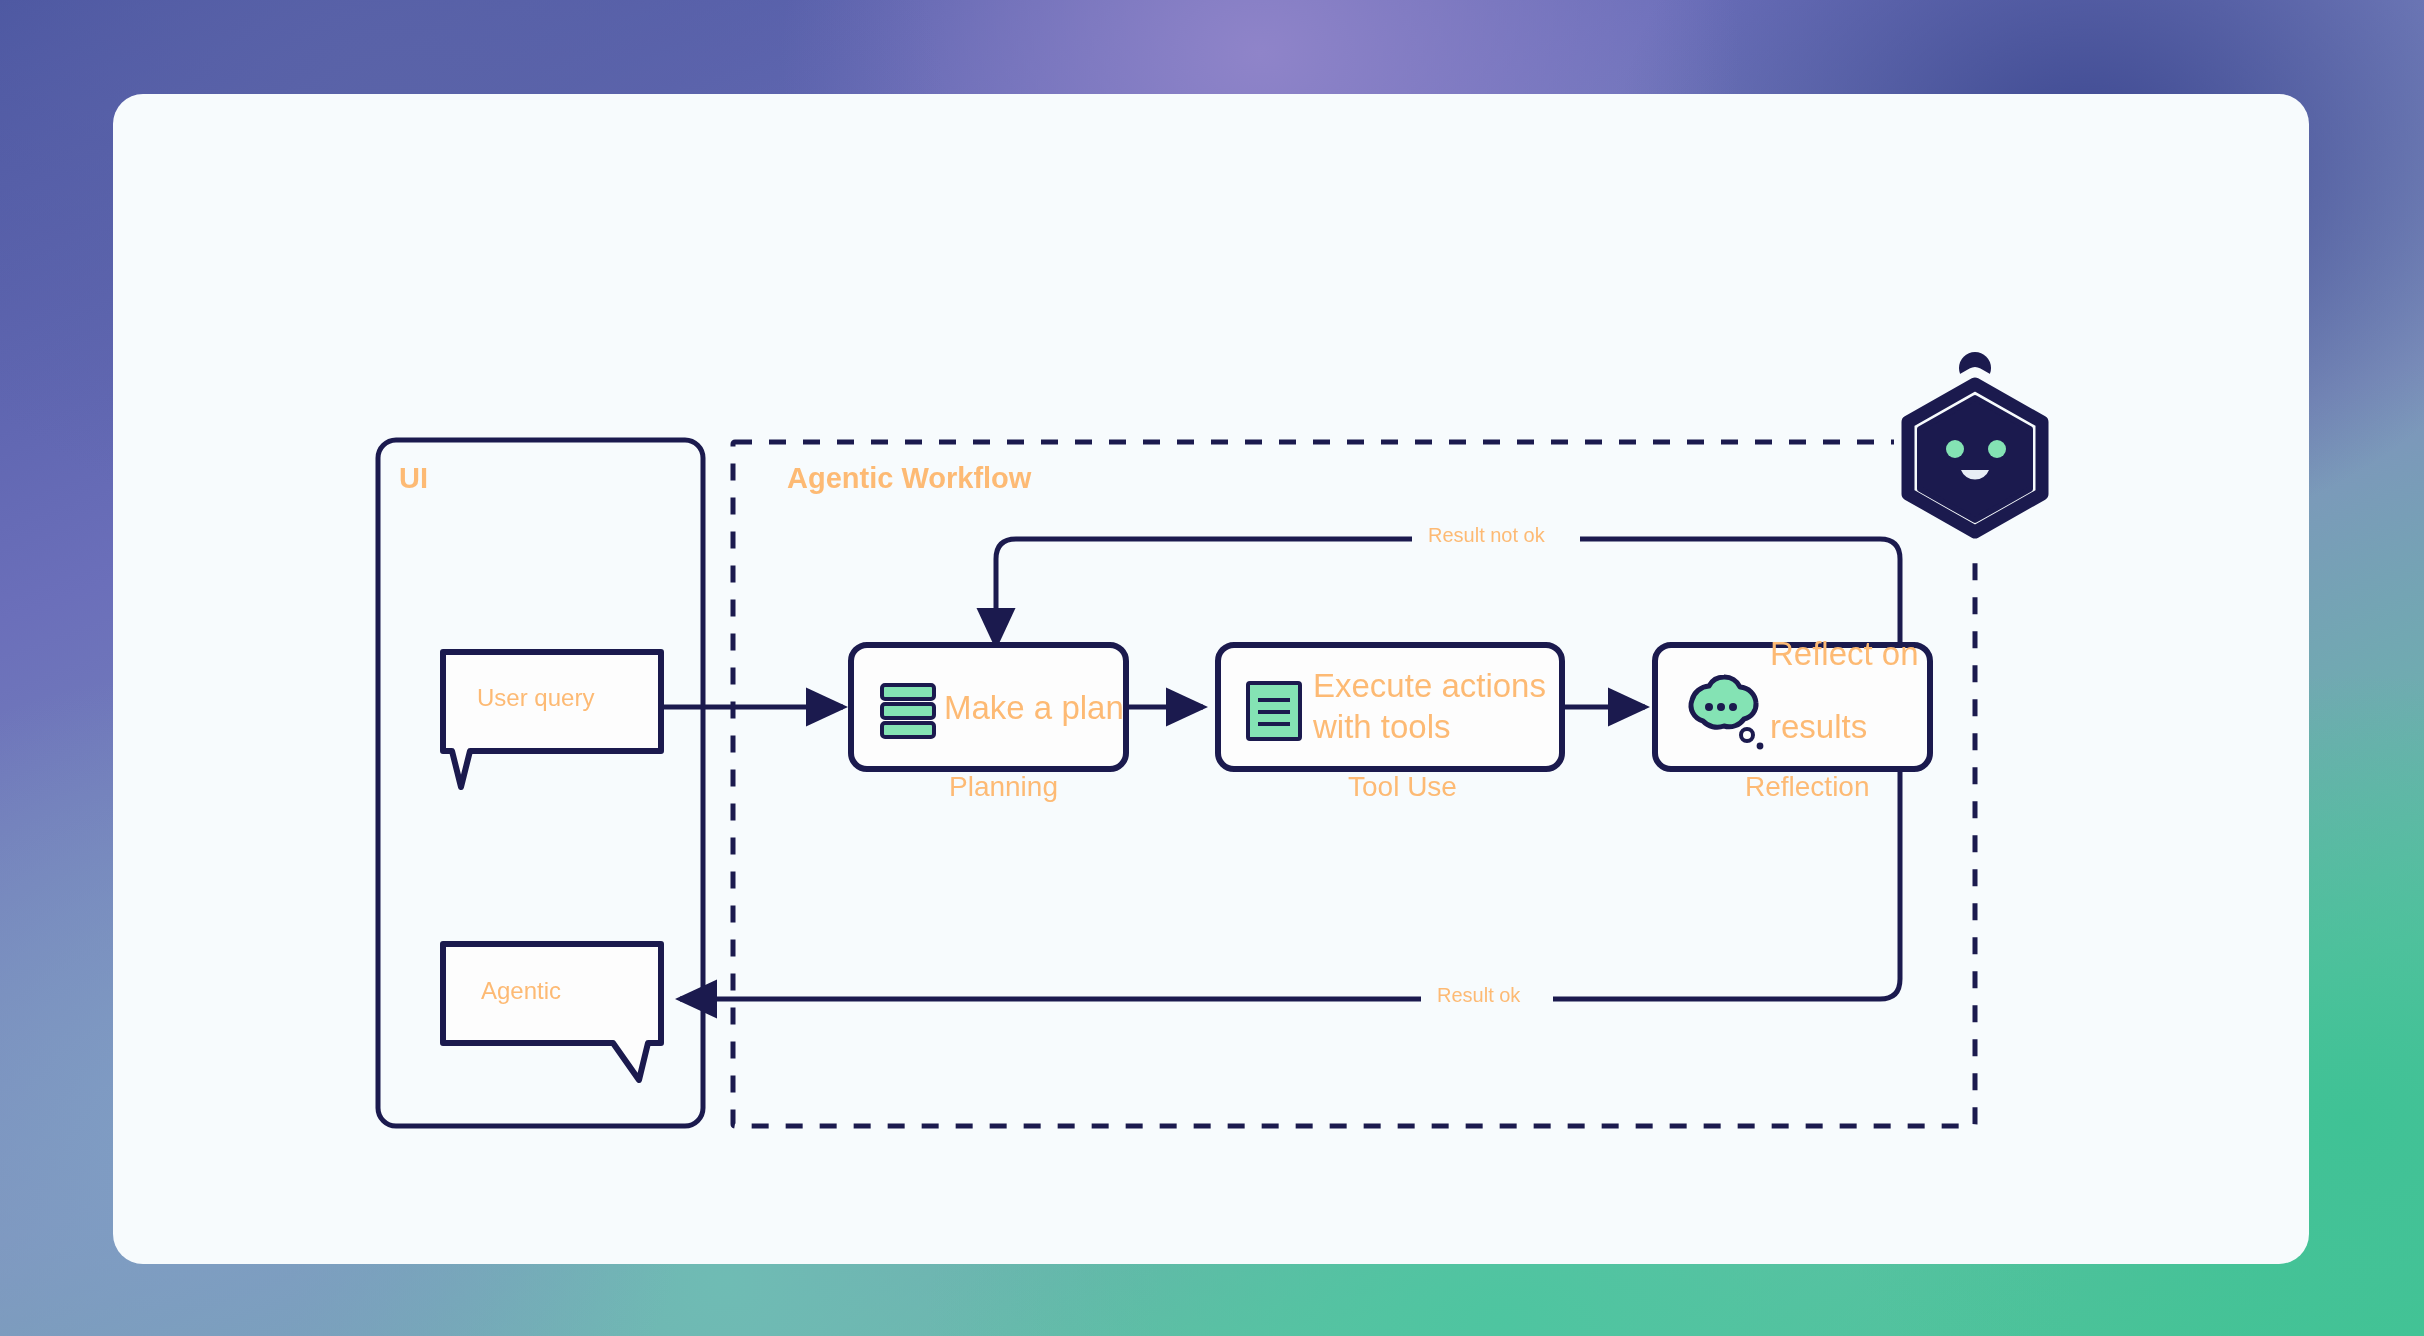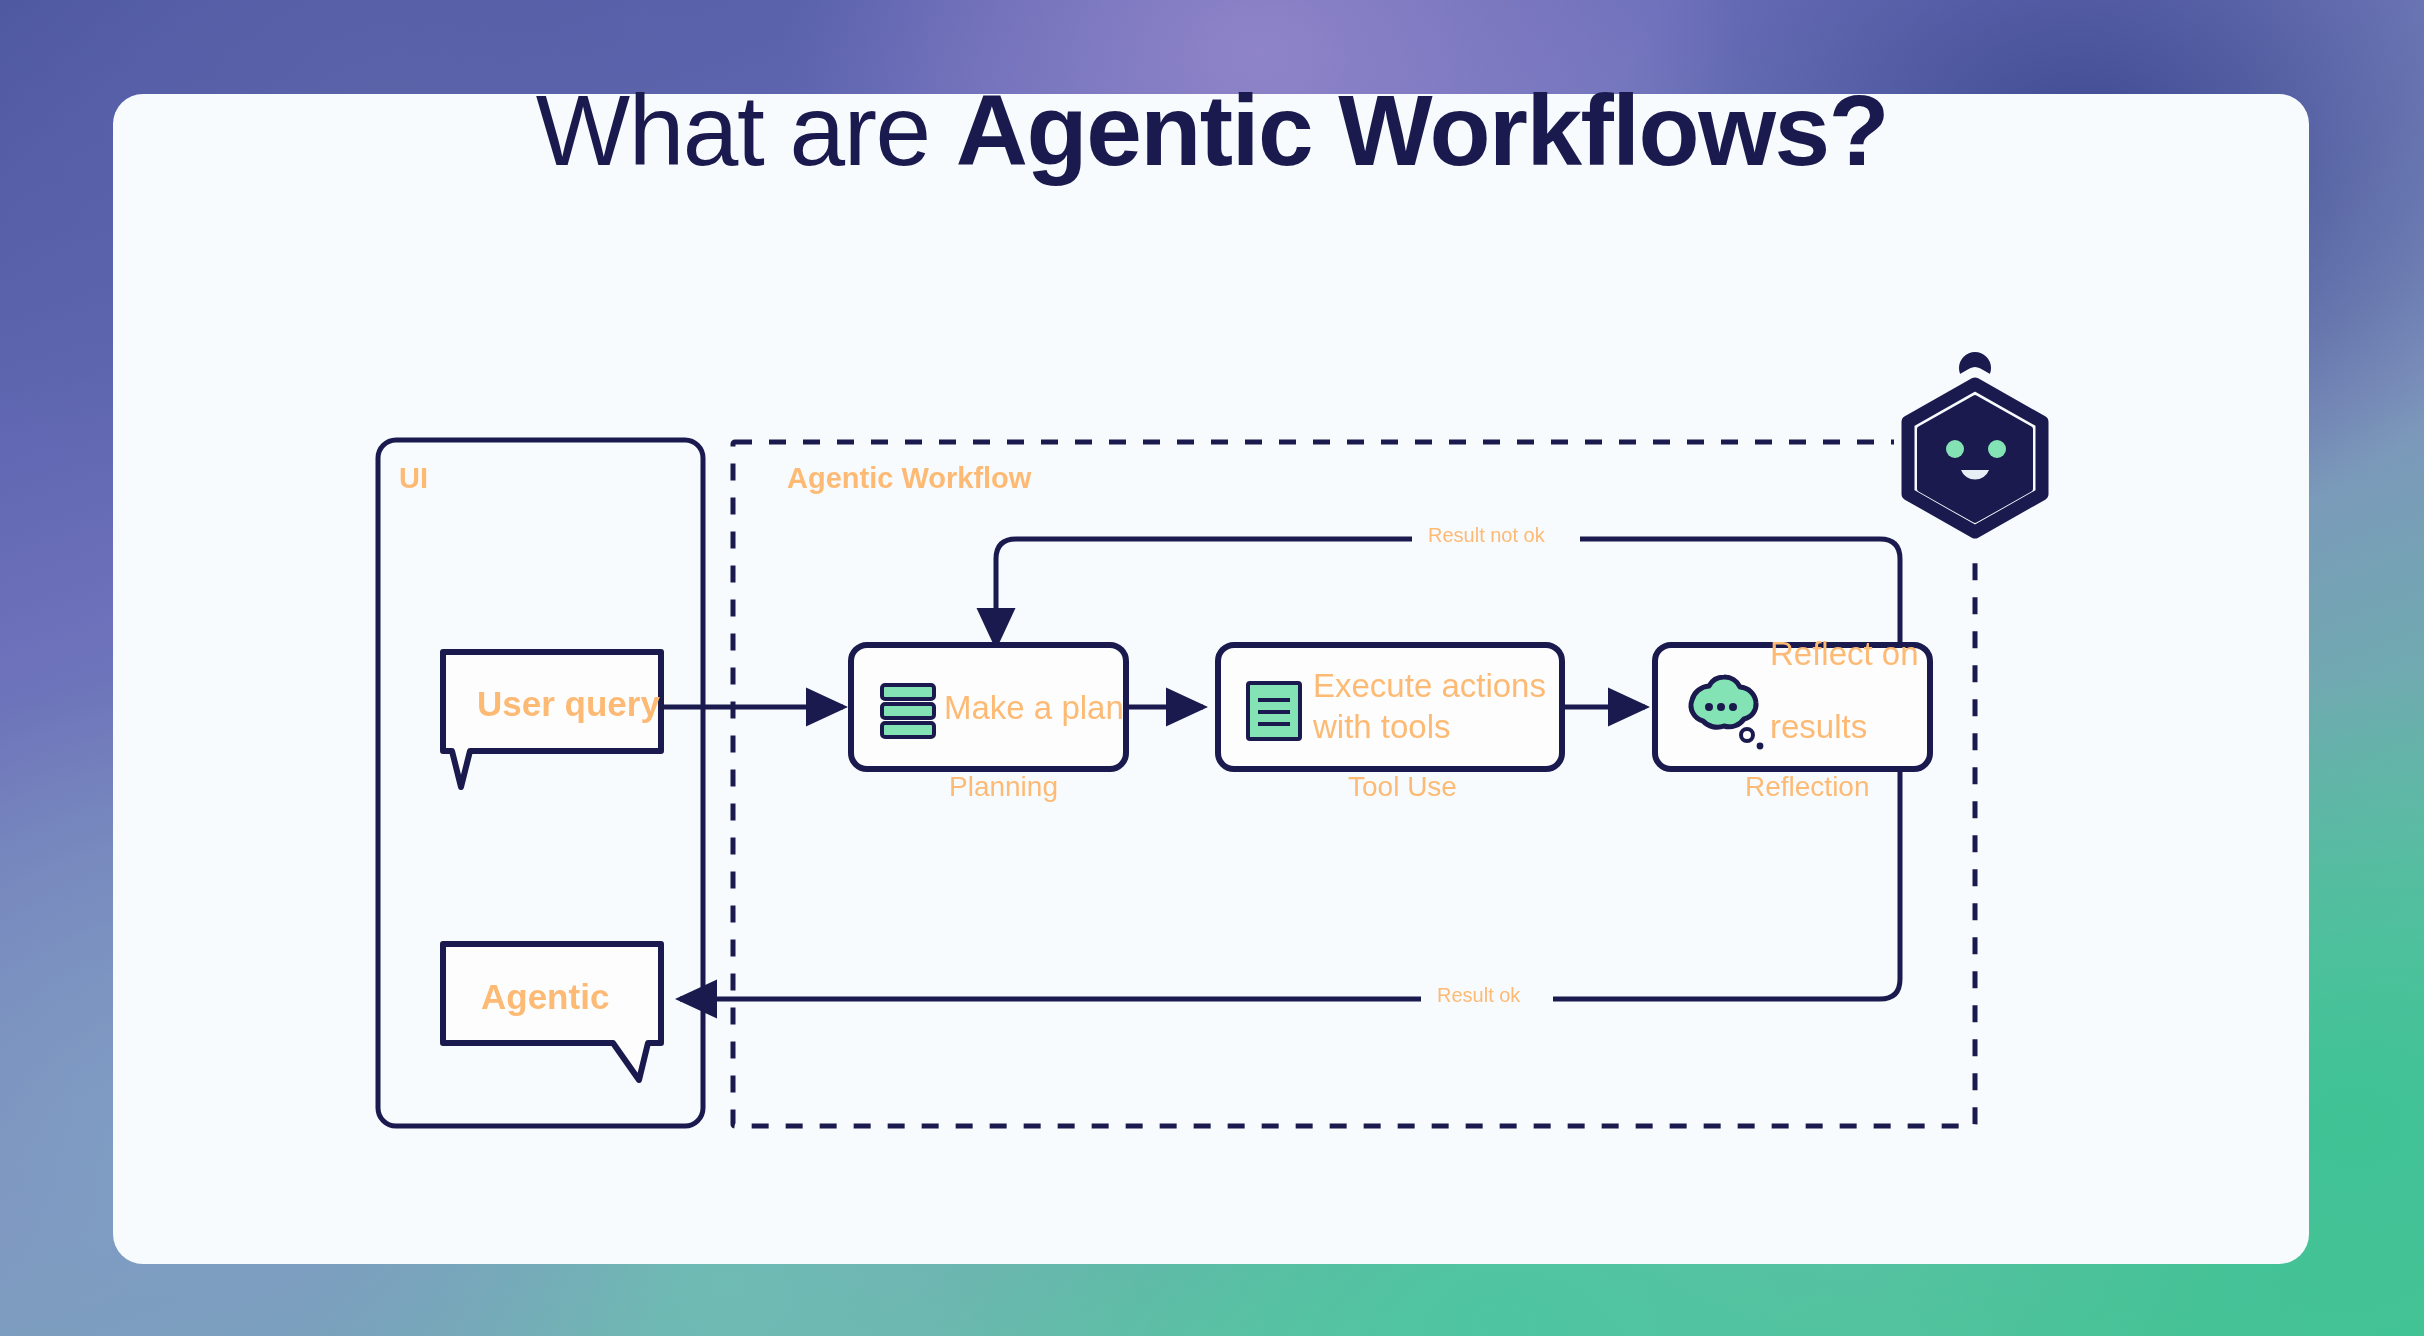--- a/index.html
+++ b/index.html
@@ -69,36 +69,33 @@
   }
 
   
   .lbl {
     position: absolute;
     color: #fdba74;
     white-space: nowrap;
   }
   .container-label { font-size: 29px; font-weight: 700; }
   .node-text       { font-size: 33px; font-weight: 400; line-height: 1.25; }
-  .bubble-text     { font-size: 35px; font-weight: 700; text-align: center; }
+  .bubble-text     { font-size: 24px; font-weight: 400; text-align: center; }
   .under-label     { font-size: 28px; font-weight: 400; }
   .edge-label      { font-size: 20px; font-weight: 400; }
 </style>
 </head>
 <body>
 
 <div id="stage">
 
   <div id="bg"></div>
 
   <div id="card"></div>
 
-  <div id="title">
-    <span class="light">What are </span><span class="bold">Agentic Workflows?</span>
-  </div>
 
   <svg id="diagram" viewBox="0 0 2424 1336">
     <defs>
       <marker id="arrowhead" markerWidth="9" markerHeight="9" refX="7.4" refY="4.5" orient="auto" markerUnits="strokeWidth">
         <path d="M0,0.6 L8.4,4.5 L0,8.4 z" fill="#1b1a4e"></path>
       </marker>
     </defs>
 
     <rect x="378" y="440" width="325" height="686" rx="18" fill="none" stroke="#1b1a4e" stroke-width="5"></rect>
 

